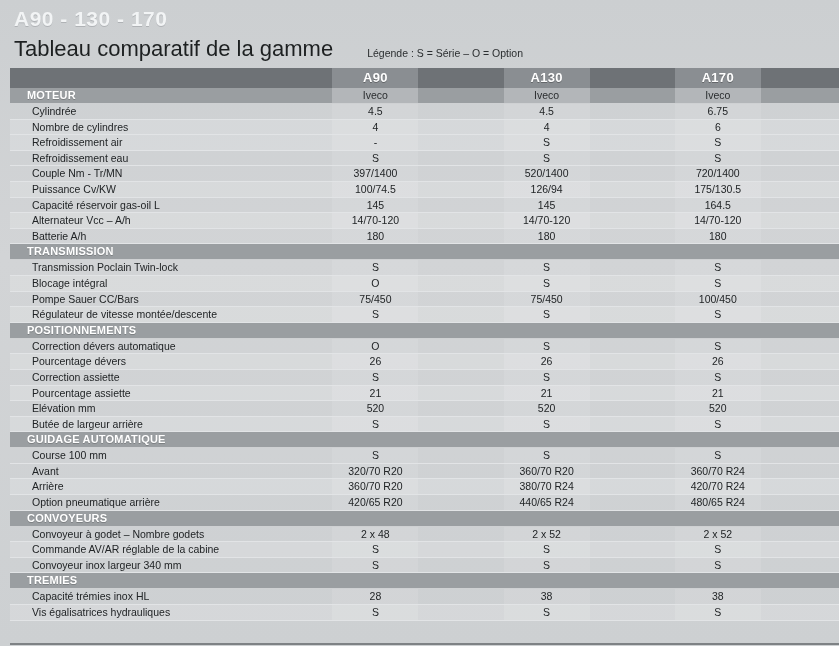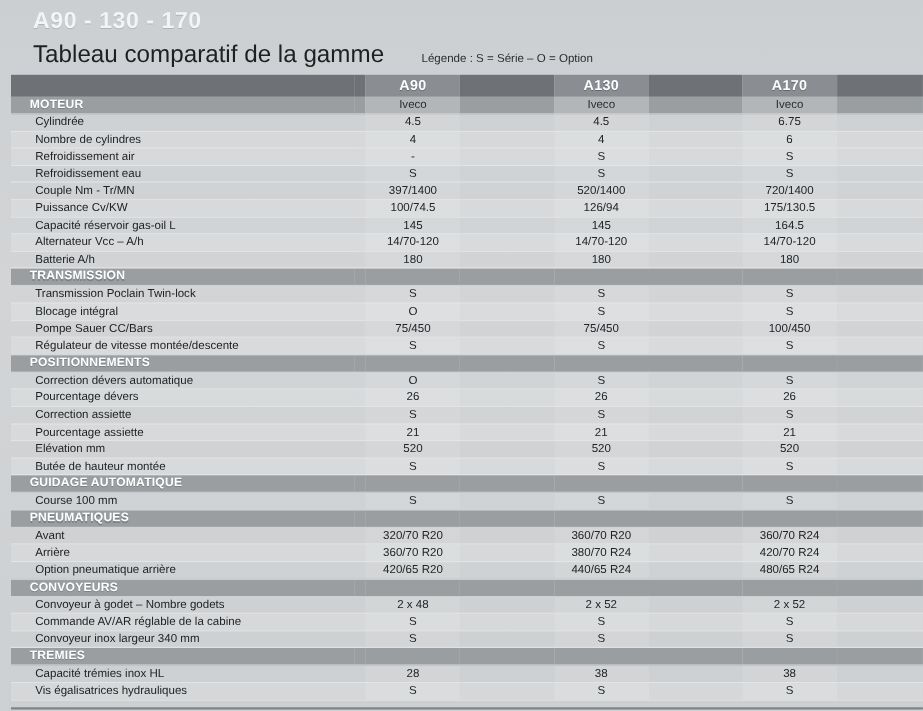--- a/index.html
+++ b/index.html
@@ -15,21 +15,21 @@
   }
   .page {
     position: relative;
     width: 839px;
     height: 646px;
     background: linear-gradient(180deg, #cccfd1 0%, #d2d4d6 40%, #cdd0d2 100%);
   }
 
   
   .head {
-    padding: 6px 0 0 30px;
+    padding: 6px 0 0 14px;
   }
   .kicker {
     font-size: 21px;
     font-weight: bold;
     color: #f2f4f5;
     letter-spacing: 0.5px;
     line-height: 26px;
     text-shadow: 0 1px 0 rgba(120,124,128,0.35);
   }
   .titlerow {
@@ -389,21 +389,21 @@
             <td class="lbl">Elévation mm</td>
             <td></td>
             <td class="val">520</td>
             <td></td>
             <td class="val">520</td>
             <td></td>
             <td class="val">520</td>
             <td></td>
           </tr>
           <tr class="data alt">
-            <td class="lbl">Butée de hauteur montée</td>
+            <td class="lbl">Butée de largeur arrière</td>
             <td></td>
             <td class="val">S</td>
             <td></td>
             <td class="val">S</td>
             <td></td>
             <td class="val">S</td>
             <td></td>
           </tr>
           <tr class="section">
             <td class="lbl">GUIDAGE AUTOMATIQUE</td>
@@ -416,30 +416,20 @@
             <td></td>
           </tr>
           <tr class="data">
             <td class="lbl">Course 100 mm</td>
             <td></td>
             <td class="val">S</td>
             <td></td>
             <td class="val">S</td>
             <td></td>
             <td class="val">S</td>
-            <td></td>
-          </tr>
-          <tr class="section">
-            <td class="lbl">PNEUMATIQUES</td>
-            <td></td>
-            <td class="val"></td>
-            <td></td>
-            <td class="val"></td>
-            <td></td>
-            <td class="val"></td>
             <td></td>
           </tr>
           <tr class="data">
             <td class="lbl">Avant</td>
             <td></td>
             <td class="val">320/70 R20</td>
             <td></td>
             <td class="val">360/70 R20</td>
             <td></td>
             <td class="val">360/70 R24</td>

